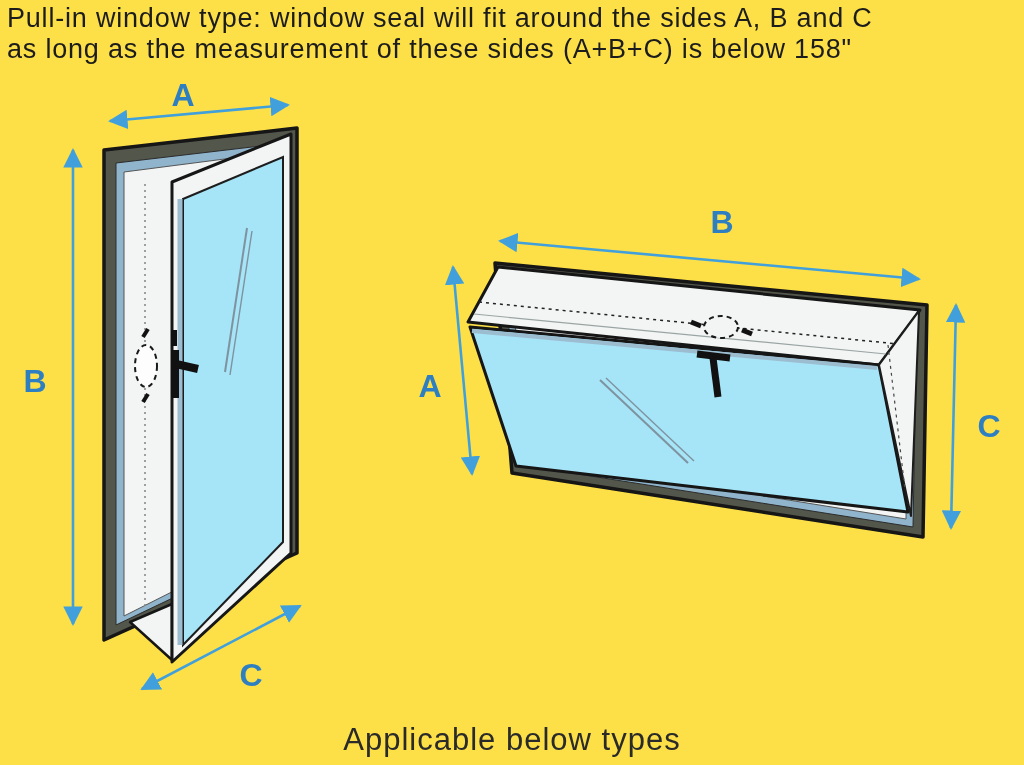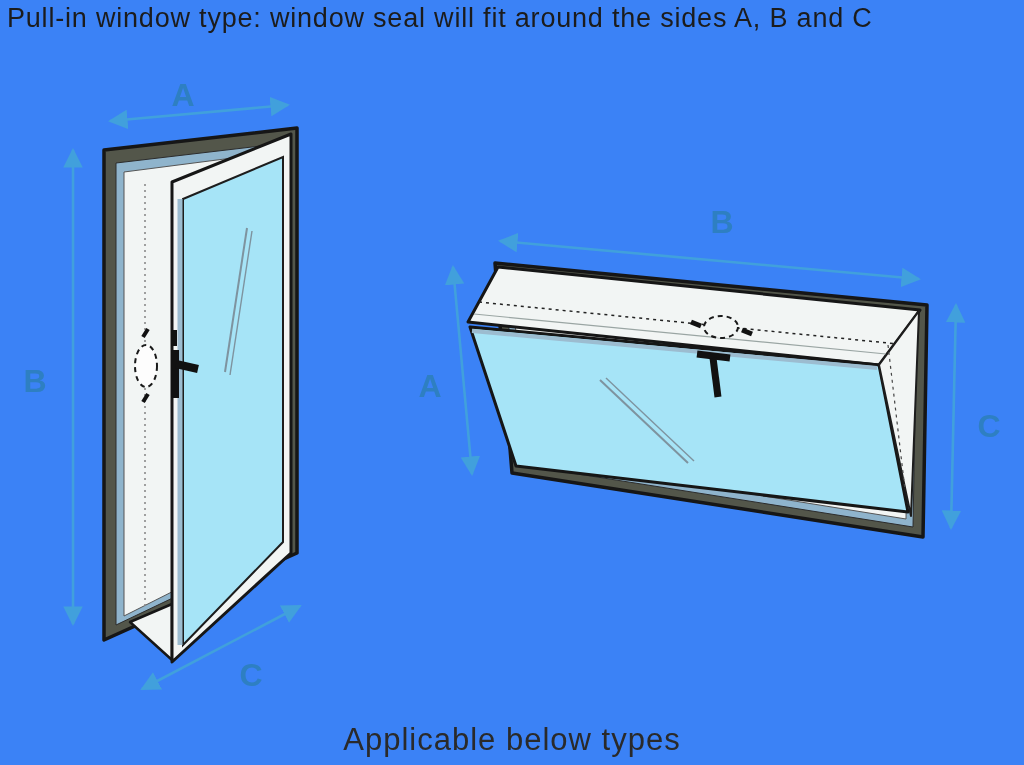--- a/index.html
+++ b/index.html
@@ -1,20 +1,20 @@
 <!DOCTYPE html>
 <html><head>
 <meta charset="utf-8">
 <style>
   html, body { margin: 0; padding: 0; background: #ffffff; }
   .canvas {
     position: relative;
     width: 1024px;
     height: 765px;
-    background: #3b82f6;
+    background: #fde047;
     overflow: hidden;
     font-family: "Liberation Sans", sans-serif;
   }
   .title {
     position: absolute;
     top: 3px;
     left: 7px;
     width: 1014px;
     font-size: 27px;
     line-height: 31px;
@@ -39,20 +39,21 @@
     font-size: 32px;
   }
 </style>
 </head>
 <body>
 
 <div class="canvas">
 
   <div class="title">
     <div>Pull-in window type: window seal will fit around the sides A, B and C</div>
+    <div>as long as the measurement of these sides (A+B+C) is below 158"</div>
   </div>
 
   <svg class="diagram" width="1024" height="765" viewBox="0 0 1024 765">
     <defs>
       <marker id="ah" viewBox="0 0 10 10" refX="9" refY="5" markerWidth="7.5" markerHeight="7.5" orient="auto-start-reverse">
         <path d="M0,0 L10,5 L0,10 z" fill="#41a0dc"></path>
       </marker>
     </defs>
 
     <g>

